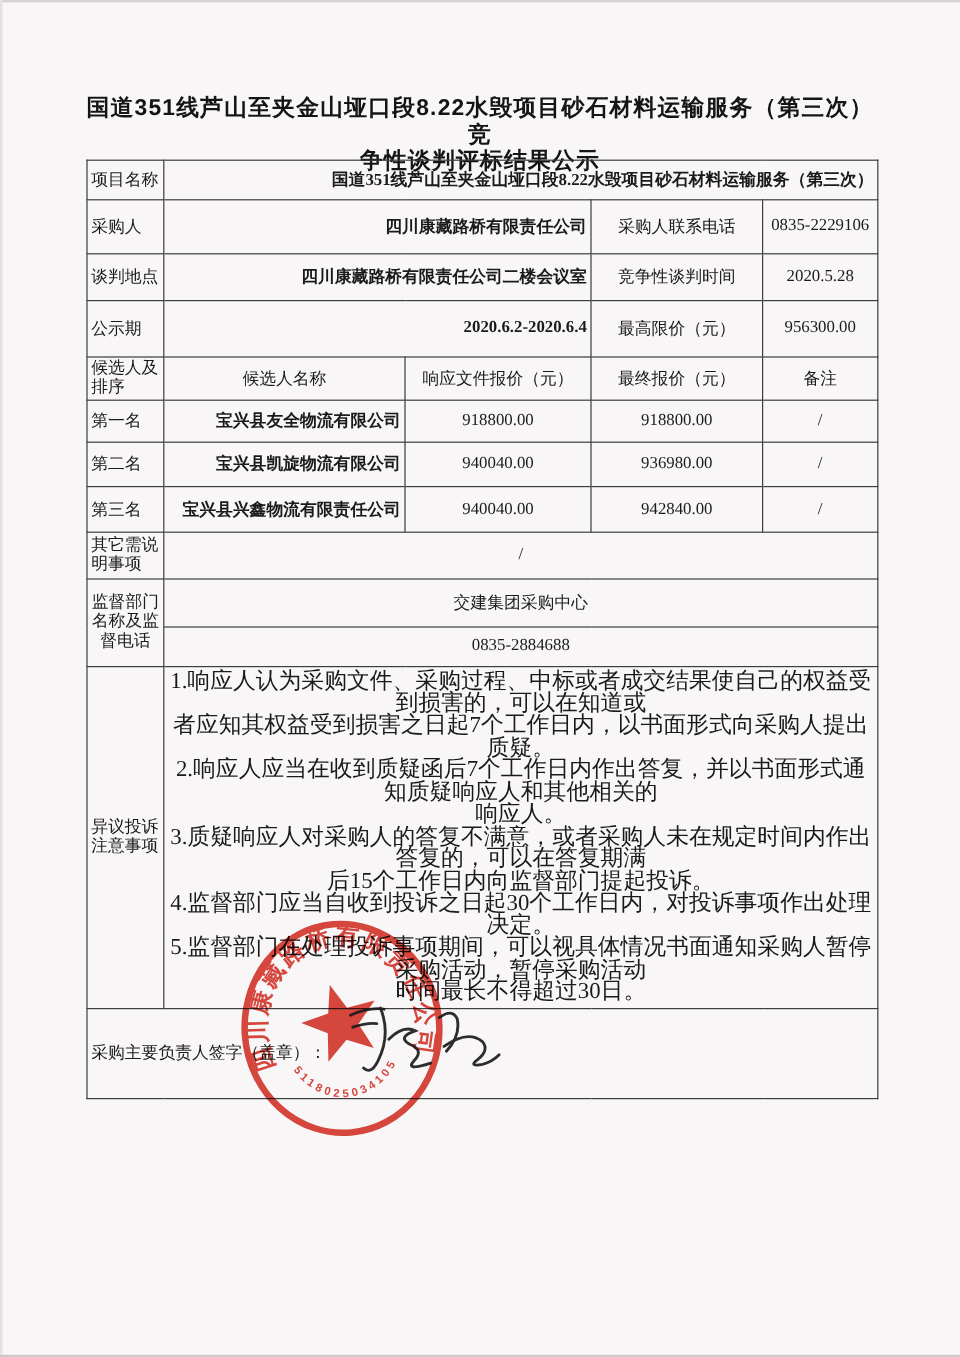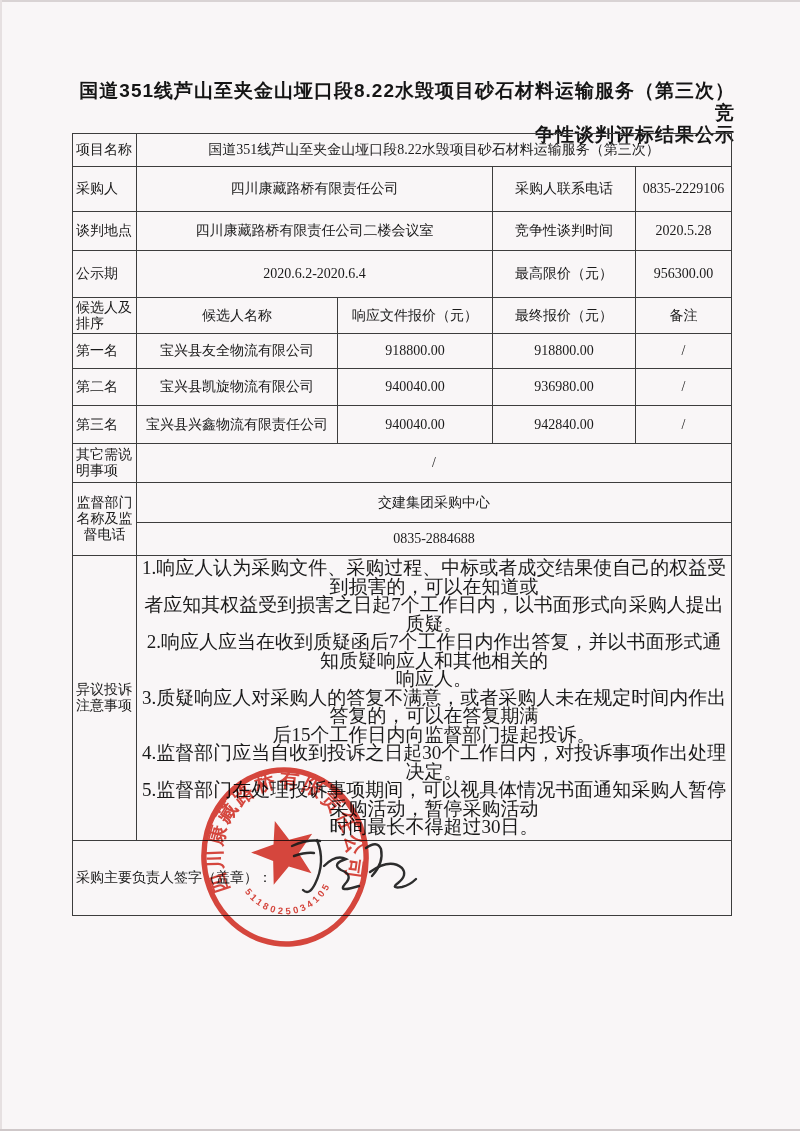--- a/index.html
+++ b/index.html
@@ -8,36 +8,36 @@
     background:#f9f6f7;
     font-family:"Liberation Serif","DejaVu Serif",serif;
     color:#161616;
   }
   .scan-edge-top{position:absolute;top:0;left:0;width:100%;height:2px;background:#d9d3d4;}
   .scan-edge-bottom{position:absolute;bottom:0;left:0;width:100%;height:2px;background:#cfc8c9;}
   .scan-edge-left{position:absolute;top:0;left:0;width:2px;height:100%;background:#e6e0e1;}
 
   .page-title{
     position:absolute;top:80px;left:65px;width:670px;
-    text-align:right;font-family:"Liberation Sans","DejaVu Sans",sans-serif;
+    text-align:center;font-family:"Liberation Sans","DejaVu Sans",sans-serif;
     font-weight:700;font-size:19px;line-height:22px;letter-spacing:1px;
     color:#151515;white-space:pre-line;
   }
 
   table.doc{
     position:absolute;left:72px;top:133px;width:659px;
     border-collapse:collapse;table-layout:fixed;
     font-size:14px;color:#1a1a1a;
   }
   table.doc td{
     border:1px solid #3d3d3d;vertical-align:middle;
     padding:1px 3px;overflow:hidden;
   }
   td.lbl{text-align:left;padding-left:3px;}
-  td.val{text-align:center;padding-left:5px;}
+  td.val{text-align:right;padding-left:5px;font-weight:bold;}
   td.ctr{text-align:center;padding-left:1px;padding-right:1px;}
   .pre{white-space:pre-line;line-height:16px;}
   td.sup-lbl{text-align:center;white-space:pre-line;line-height:16px;}
   td.objection-cell{
     vertical-align:top;text-align:center;
     padding:66px 9px 0 9px;white-space:pre-line;
     font-size:19px;line-height:18.5px;
   }
   td.sig-cell{text-align:left;padding-left:5px;}
 

